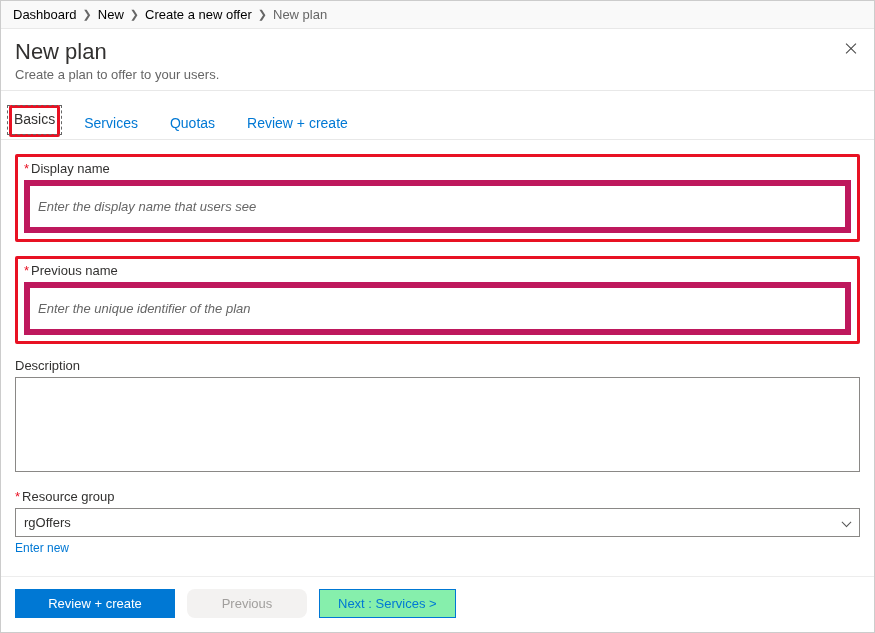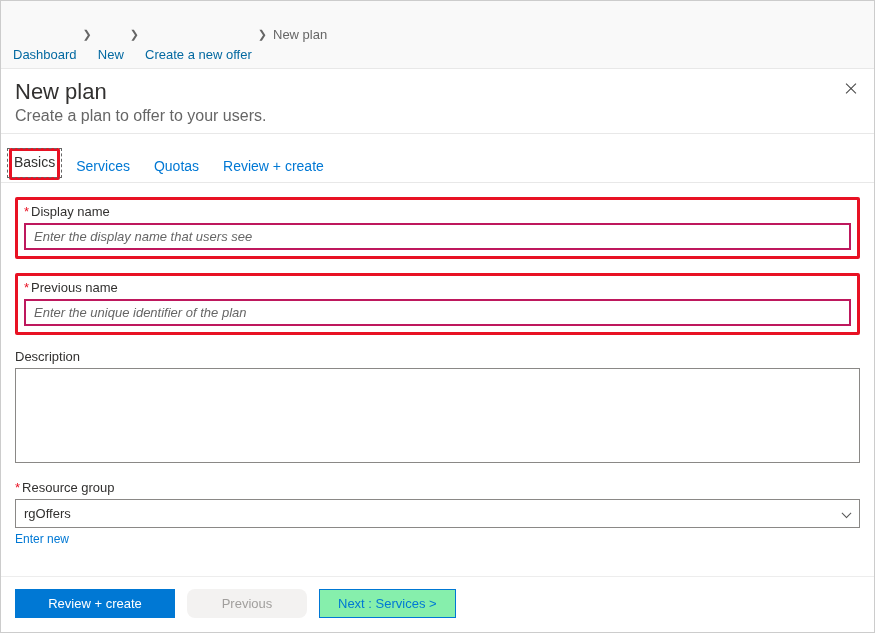--- a/index.html
+++ b/index.html
@@ -17,34 +17,33 @@
     .breadcrumb {
       padding: 6px 12px;
       border-bottom: 1px solid #e8e8e8;
       background: #f9f9f9;
       font-size: 13px;
       display: flex;
       align-items: center;
       gap: 6px;
     }
     .breadcrumb a {
-      color: #0369a1;
+      color: #000000;
       text-decoration: none;
       cursor: pointer;
-      margin-top: 40px;
     }
     .breadcrumb .sep { color: #666; font-size: 11px; }
     .breadcrumb .current { color: #666; }
     .header {
       padding: 10px 14px 8px;
       border-bottom: 1px solid #e8e8e8;
       position: relative;
     }
     .header h1 { font-size: 22px; font-weight: 400; margin-bottom: 2px; }
-    .header .subtitle { font-size: 16px; color: #666; }
+    .header .subtitle { font-size: 13px; color: #666; }
     .close-icon {
       position: absolute;
       top: 12px;
       right: 14px;
       width: 16px;
       height: 16px;
       cursor: pointer;
       color: #444;
     }
     .close-icon::before, .close-icon::after {
@@ -53,21 +52,21 @@
       top: 7px;
       left: 0;
       width: 14px;
       height: 1px;
       background: currentColor;
     }
     .close-icon::before { transform: rotate(45deg); }
     .close-icon::after { transform: rotate(-45deg); }
     .tabs {
       display: flex;
-      gap: 20px;
+      gap: 28px;
       padding: 18px 14px 0;
       border-bottom: 1px solid #e8e8e8;
     }
     .tab {
       padding: 6px 2px 8px;
       font-size: 14px;
       color: #0078d4;
       cursor: pointer;
       text-decoration: none;
     }
@@ -98,22 +97,22 @@
     }
     .field-label {
       font-size: 13px;
       margin-bottom: 4px;
       display: flex;
       gap: 2px;
     }
     .required-star { color: #e81123; }
     .text-input {
       width: 100%;
-      border: 2px solid #be185d;
-      padding: 4px 8px;
+      border: 6px solid #be185d;
+      padding: 13px 8px;
       font-size: 13px;
       font-family: inherit;
       font-style: italic;
       color: #666;
     }
     .text-input::placeholder { color: #666; font-style: italic; }
     .textarea {
       width: 100%;
       height: 95px;
       border: 1px solid #8a8886;

